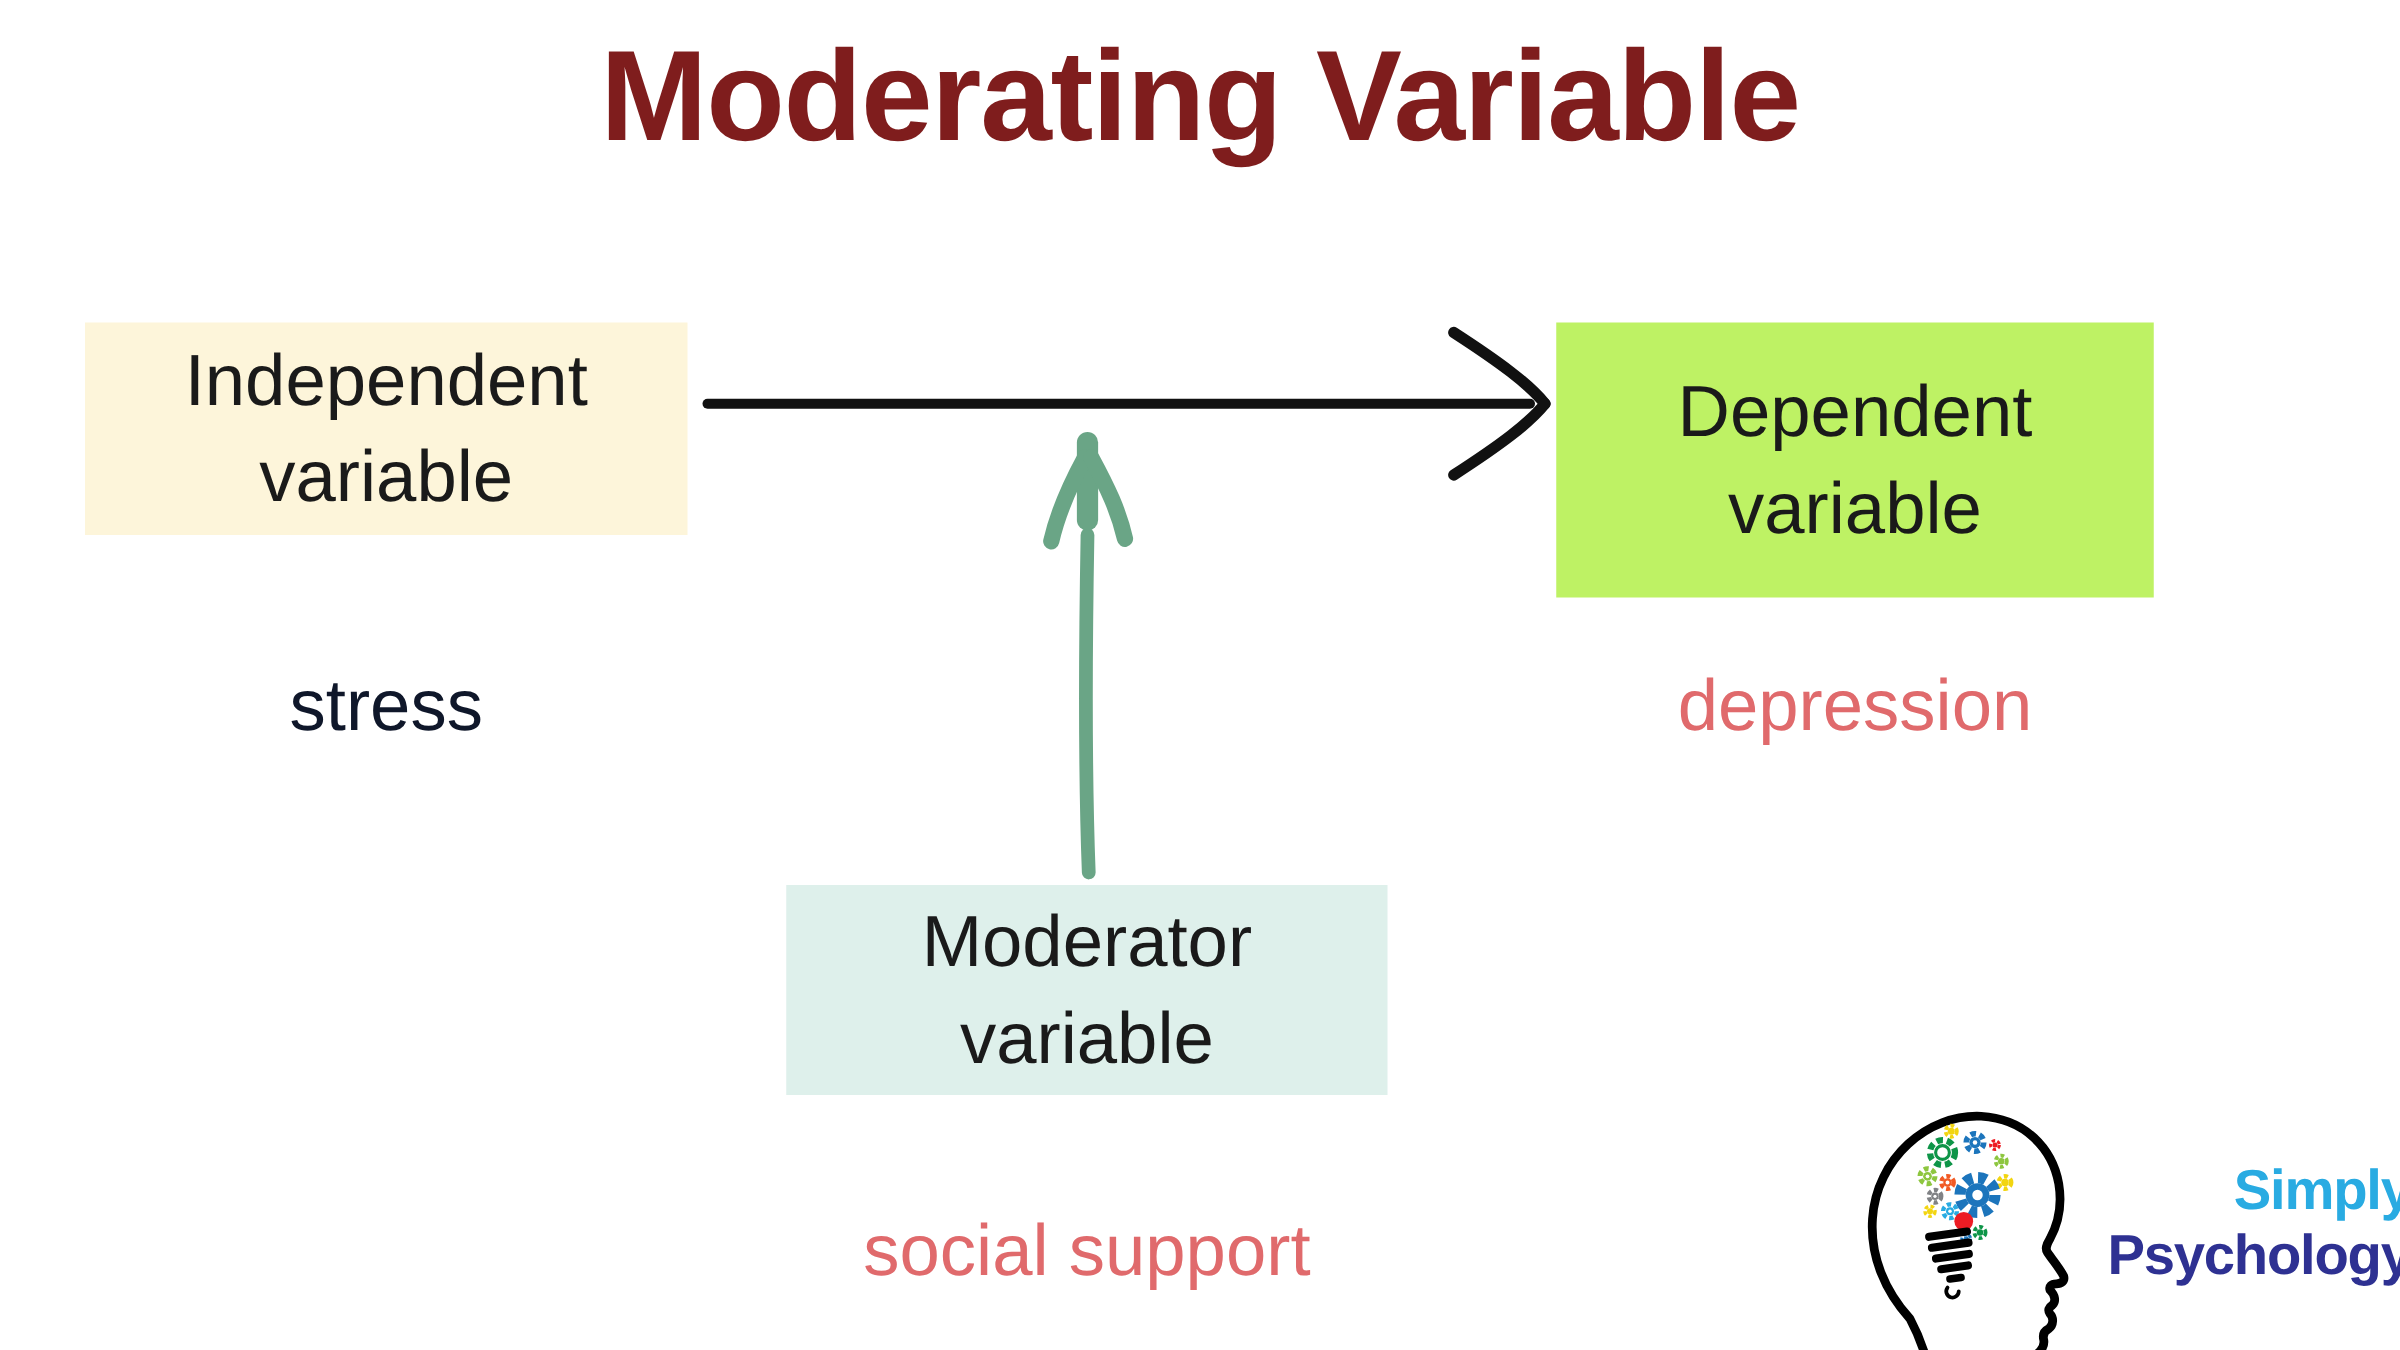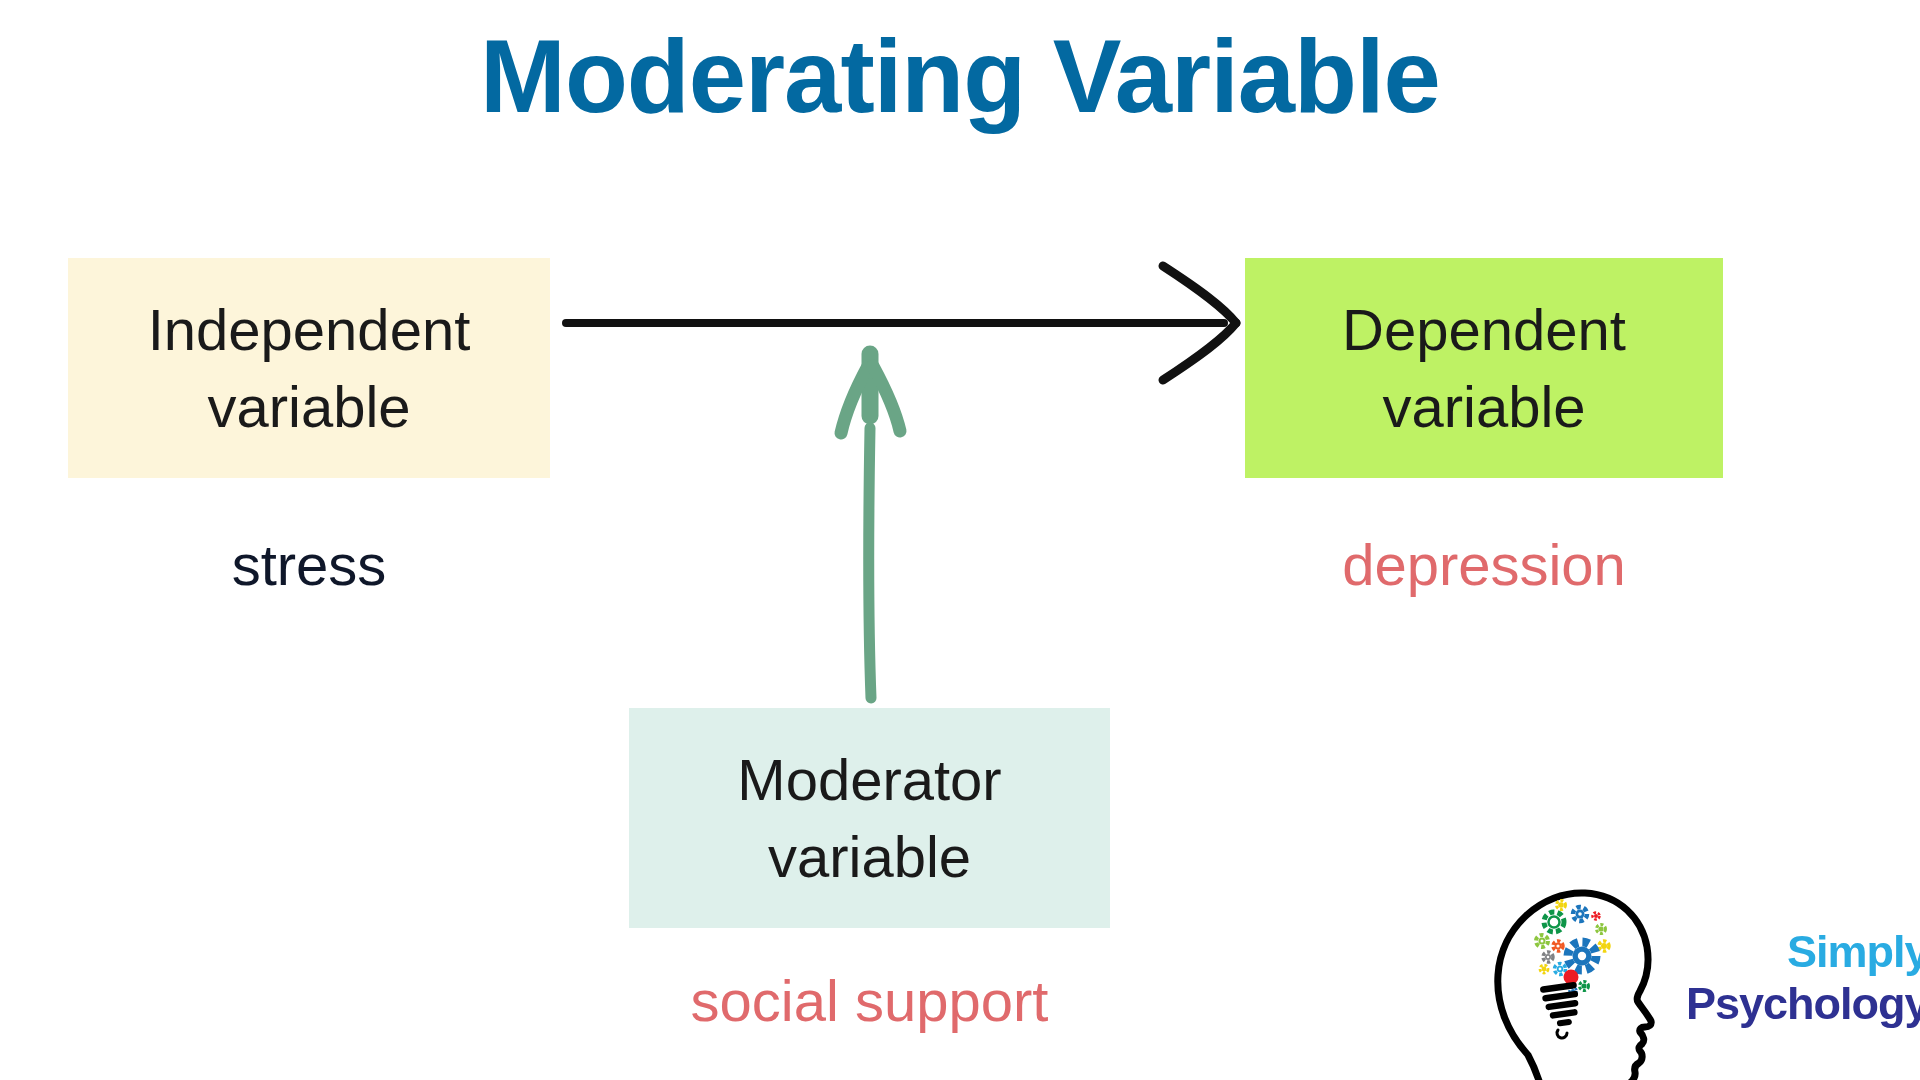--- a/index.html
+++ b/index.html
@@ -8,41 +8,41 @@
     overflow:hidden;font-family:"Liberation Sans",sans-serif;
   }
   .title{
     position:absolute;top:20px;left:0;width:1920px;text-align:center;
     font-size:103px;font-weight:bold;letter-spacing:-1px;line-height:1.1;
   }
   .vbox{
     position:absolute;display:flex;align-items:center;justify-content:center;
     text-align:center;font-size:58px;line-height:1.33;color:#1a1a1a;
   }
-  .box-independent{left:68px;top:258px;width:482px;height:220px;}
+  .box-independent{left:68px;top:258px;width:482px;height:170px;}
   .box-dependent{left:1245px;top:258px;width:478px;height:220px;}
-  .box-moderator{left:629px;top:708px;width:481px;height:220px;}
+  .box-moderator{left:629px;top:708px;width:481px;height:168px;}
   .example{position:absolute;text-align:center;font-size:58px;line-height:1.2;}
   .example-stress{left:68px;top:530px;width:482px;}
   .example-depression{left:1245px;top:530px;width:478px;}
   .example-social{left:629px;top:966px;width:481px;}
   .arrows{position:absolute;left:0;top:0;width:1920px;height:1080px;pointer-events:none;}
   .logo{position:absolute;left:1490px;top:884px;width:430px;height:224px;text-align:right;}
   .logo-head{position:absolute;left:0;top:0;width:172px;height:224px;}
   .logo-text{
     position:absolute;left:196px;top:42px;font-weight:bold;
     font-size:45px;line-height:52px;letter-spacing:-1px;white-space:nowrap;
   }
 </style>
 </head>
 <body>
 
 <div class="canvas">
 
-  <div class="title" style="color: #0369a1;">Moderating Variable</div>
+  <div class="title" style="color: #7f1d1d;">Moderating Variable</div>
 
   <div class="vbox box-independent" style="background-color: rgb(253, 245, 218);">
     <span>Independent variable</span>
   </div>
 
   <div class="vbox box-dependent" style="background-color: #bef264;">
     <span>Dependent variable</span>
   </div>
 
   <div class="vbox box-moderator" style="background-color: rgb(222, 240, 235);">

